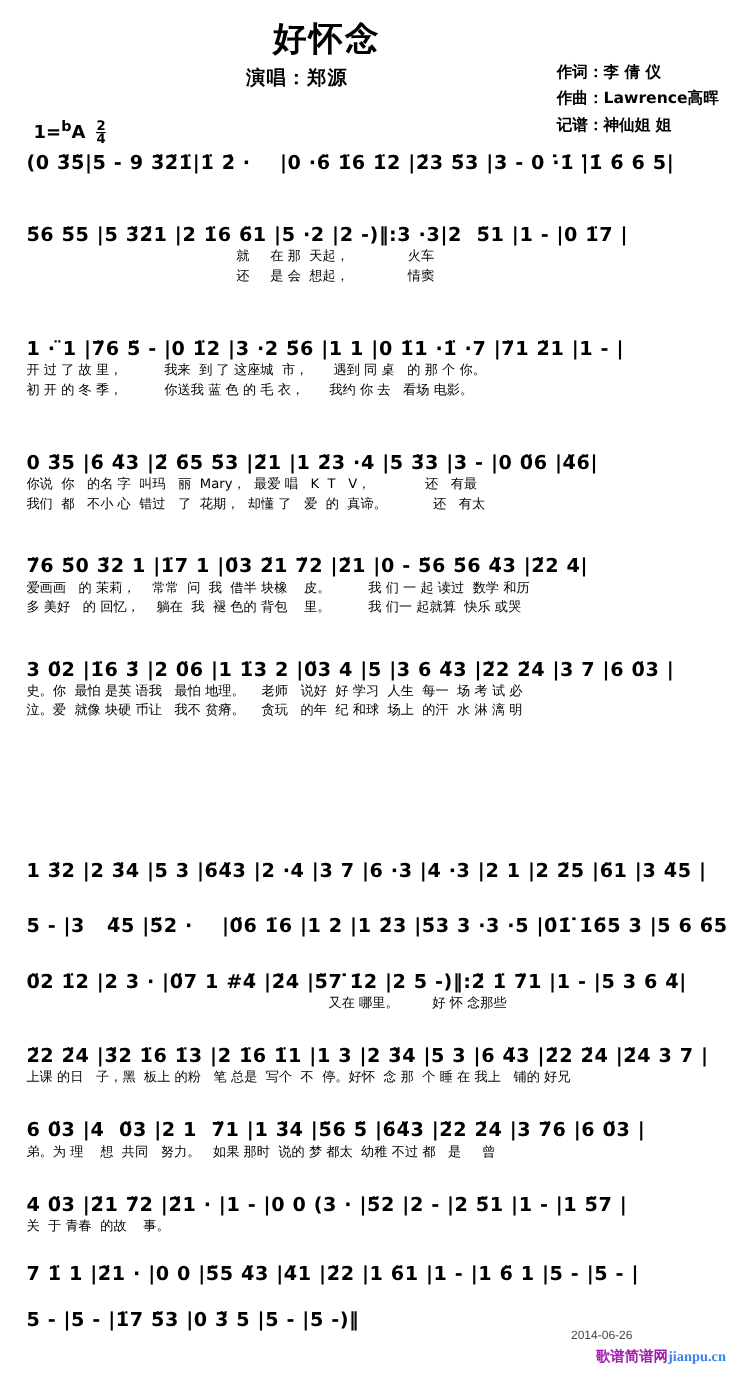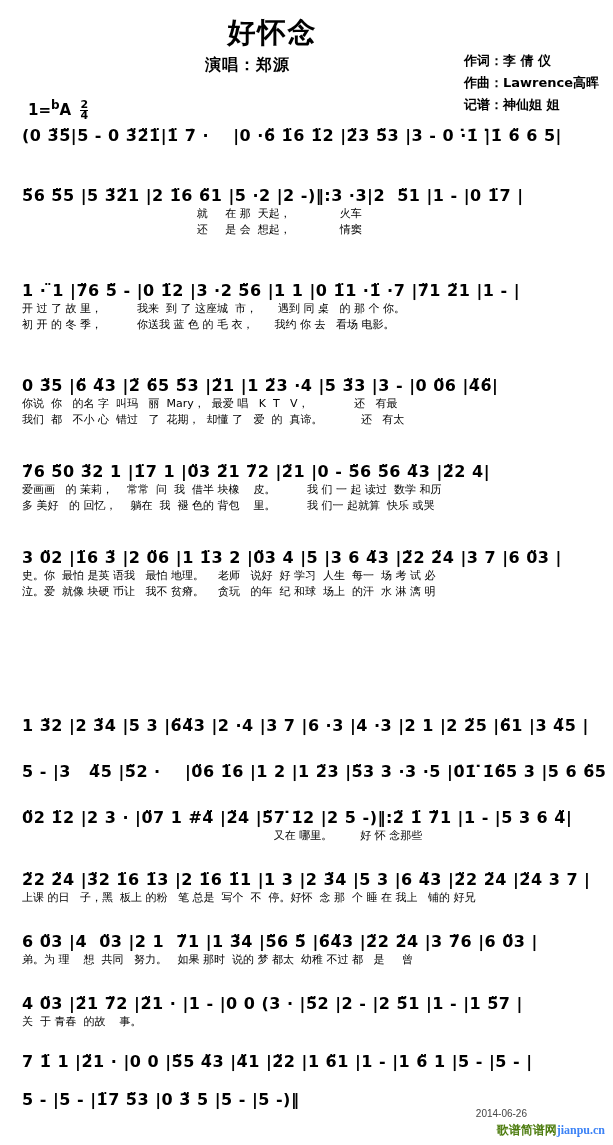--- a/index.html
+++ b/index.html
@@ -80,21 +80,21 @@
     position:absolute;right:86px;bottom:26px;
     font-size:10px;color:#444;
     font-family:"Liberation Sans", sans-serif;
     margin-left:48px;
   }
   .footer-site{
     position:absolute;right:8px;bottom:6px;
     font-size:12px;font-weight:bold;
     font-family:"DejaVu Sans", sans-serif;
   }
-  .footer-site .cn{color:#4d7c0f;}
+  .footer-site .cn{color:#a21caf;}
   .footer-site .url{color:#3b82f6;font-family:Liberation Serif, serif;}
 </style>
 </head>
 <body>
 
 <div class="sheet">
 
   <div class="title">好怀念</div>
   <div class="singer">演唱：郑源</div>
 
@@ -106,21 +106,21 @@
 
   <div class="keysig">
     <span>1=</span><span class="flat">b</span><span>A</span>
     <span class="meter">
       <span class="num">2</span>
       <span class="den">4</span>
     </span>
   </div>
 
   <div class="row" style="top:126px">
-    <div class="notes">(0 3̈5̈|5 - 0 3̈2̈1̈|1̈ 7̇ ·    |0 ·6̈ 1̈6 1̈2 |2̈3 5̈3 |3 - 0 ·̇1̇ |̇1̇ 6̈ 6 5|</div>
+    <div class="notes">(0 3̈5̈|5 - 9 3̈2̈1̈|1̈ 2̇ ·    |0 ·6̈ 1̈6 1̈2 |2̈3 5̈3 |3 - 0 ·̇1̇ |̇1̇ 6̈ 6 5|</div>
   </div>
 
   <div class="row" style="top:186px">
     <div class="notes">5̈6 5̈5 |5 3̈2̈1 |2 1̈6 6̈1 |5 ·2 |2 -)‖:3 ·3|2  5̈1 |1 - |0 1̈7 |</div>
     <div class="lyric">                                                  就     在 那  天起，              火车</div>
     <div class="lyric second">                                                  还     是 会  想起，              情窦</div>
   </div>
 
   <div class="row" style="top:281px">
     <div class="notes">1 · ̈1 |7̈6 5̈ - |0 1̈2 |3 ·2 5̈6 |1 1 |0 1̈1 ·1̈ ·7 |7̈1 2̈1 |1 - |</div>

